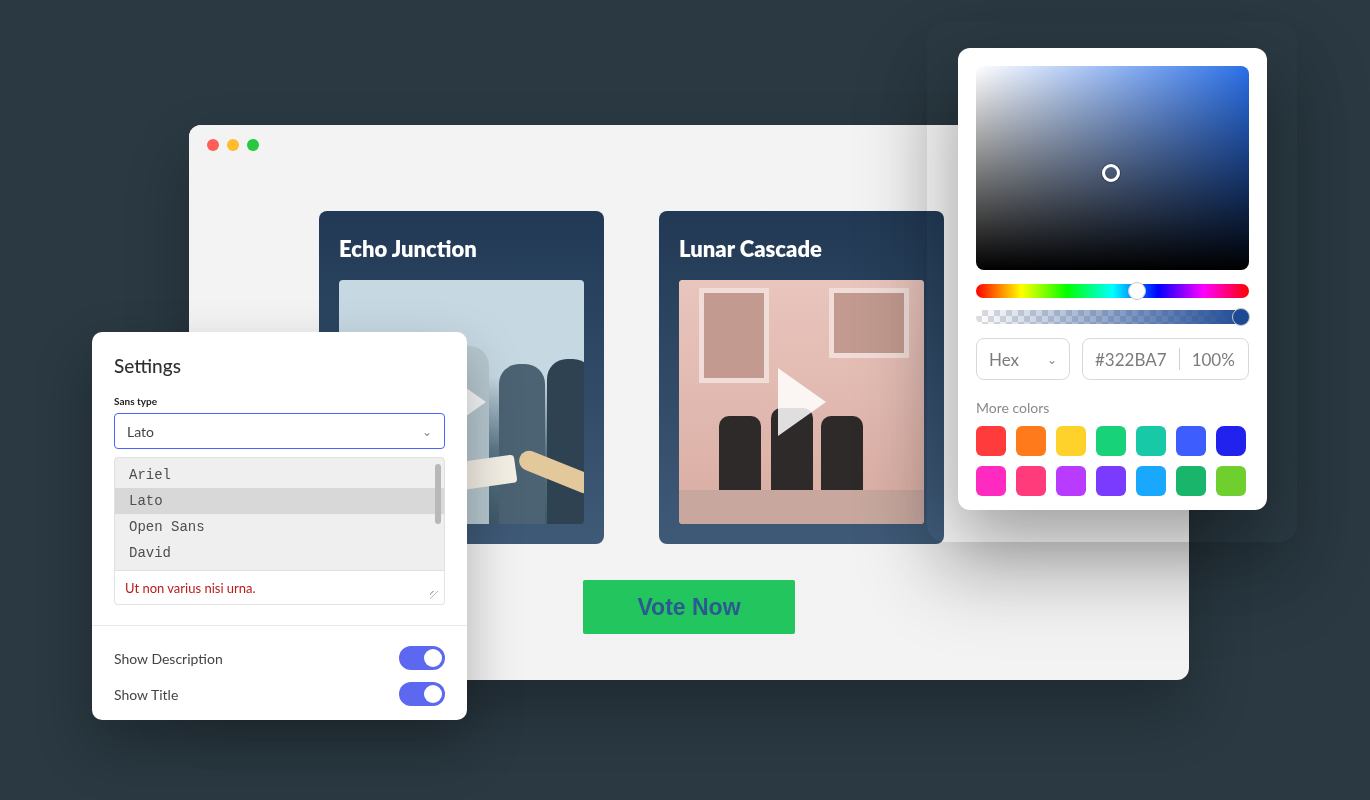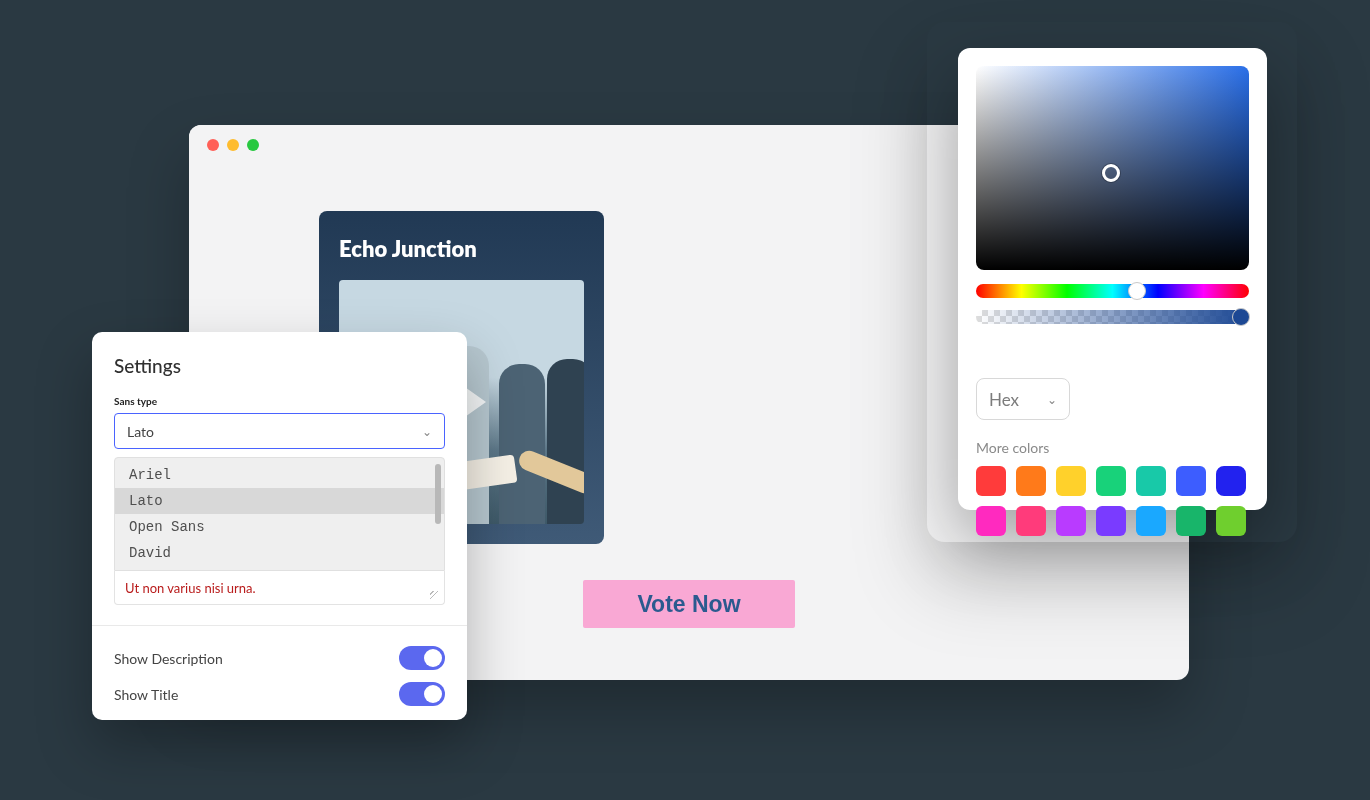--- a/index.html
+++ b/index.html
@@ -96,22 +96,22 @@
 
   .play {
     position:absolute; left:50%; top:50%; transform:translate(-50%,-50%);
     width:0; height:0;
     border-left:48px solid rgba(255,255,255,.85);
     border-top:34px solid transparent;
     border-bottom:34px solid transparent;
   }
   .vote {
     margin: 36px auto 0 auto;
-    width: 212px; height: 48px;
-    background:#f9a8d4;
+    width: 212px; height: 54px;
+    background:#22c55e;
     color:#2b5a8f;
     font-size:23px; font-weight:700;
     border:none; border-radius:2px;
     display:flex;align-items:center;justify-content:center;
     cursor:pointer;
   }
 
   
   .settings {
     position:absolute;
@@ -220,21 +220,21 @@
       repeating-conic-gradient(#ddd 0 25%, #fff 0 50%) 0 0/12px 12px;
     cursor:pointer;
   }
   .alpha .thumb{ left:97%; background:#1c4894;}
   .pick-row{ display:flex; gap:12px; margin-top:14px;}
   .pick-select, .pick-input{
     height:42px; border:1px solid #d8d8d8; border-radius:8px;
     display:flex; align-items:center; gap:6px; color:#7c7c7c;
     font-size:17px; padding:0 12px; cursor:pointer;
   }
-  .pick-select{ width:94px; justify-content:space-between;margin-top:40px;}
+  .pick-select{ width:94px; justify-content:space-between;}
   .pick-input{ flex:1; gap:10px;}
   .pick-input .bar{ width:1px; height:22px; background:#d0d0d0; margin:0 2px;}
   .more-label{ margin-top:19px; font-size:14px; color:#8a8a8a;}
   .swatches{ margin-top:10px; display:grid; grid-template-columns:repeat(7,30px); gap:10px 10px;}
   .sw{
     width:30px; height:30px; border-radius:6px; cursor:pointer;
     border:2px solid transparent;
   }
   .sw.sel{ border:3px solid #2222ef; border-radius:8px; }
 
@@ -266,20 +266,35 @@
           <div class="figure f2"></div>
           <div class="figure f3"></div>
           <div class="figure f4"></div>
           <div class="figure f5"></div>
           <div class="guitar"></div>
           <div class="guitar2"></div>
           <div class="play"></div>
         </div>
       </div>
 
+      <div class="card">
+        <h3>Lunar Cascade</h3>
+        <div class="media street">
+          <div class="wall"></div>
+          <div class="window w1"></div>
+          <div class="window w2"></div>
+          <div class="person p1"></div>
+          <div class="person p2"></div>
+          <div class="person p3"></div>
+          <div class="stool s1"></div>
+          <div class="stool s2"></div>
+          <div class="ground"></div>
+          <div class="play"></div>
+        </div>
+      </div>
 
     </div>
     <button class="vote">Vote Now</button>
   </div>
 </div>
 
 <div class="settings">
   <h2>Settings</h2>
   <div class="field-label">Sans type</div>
   <div class="font-select">
@@ -320,20 +335,25 @@
   <div class="hue">
     <div class="thumb"></div>
   </div>
   <div class="alpha">
     <div class="thumb"></div>
   </div>
   <div class="pick-row">
     <div class="pick-select">
       <span>Hex</span>
       <span class="chev">⌄</span>
+    </div>
+    <div class="pick-input">
+      <span>#322BA7</span>
+      <span class="bar"></span>
+      <span>100%</span>
     </div>
   </div>
   <div class="more-label">More colors</div>
   <div class="swatches">
 
   <div class="sw" style="background: rgb(255, 59, 59);"></div>
       <div class="sw" style="background: rgb(255, 122, 26);"></div>
       <div class="sw" style="background: rgb(255, 209, 43);"></div>
       <div class="sw" style="background: rgb(24, 210, 122);"></div>
       <div class="sw" style="background: rgb(24, 201, 168);"></div>

